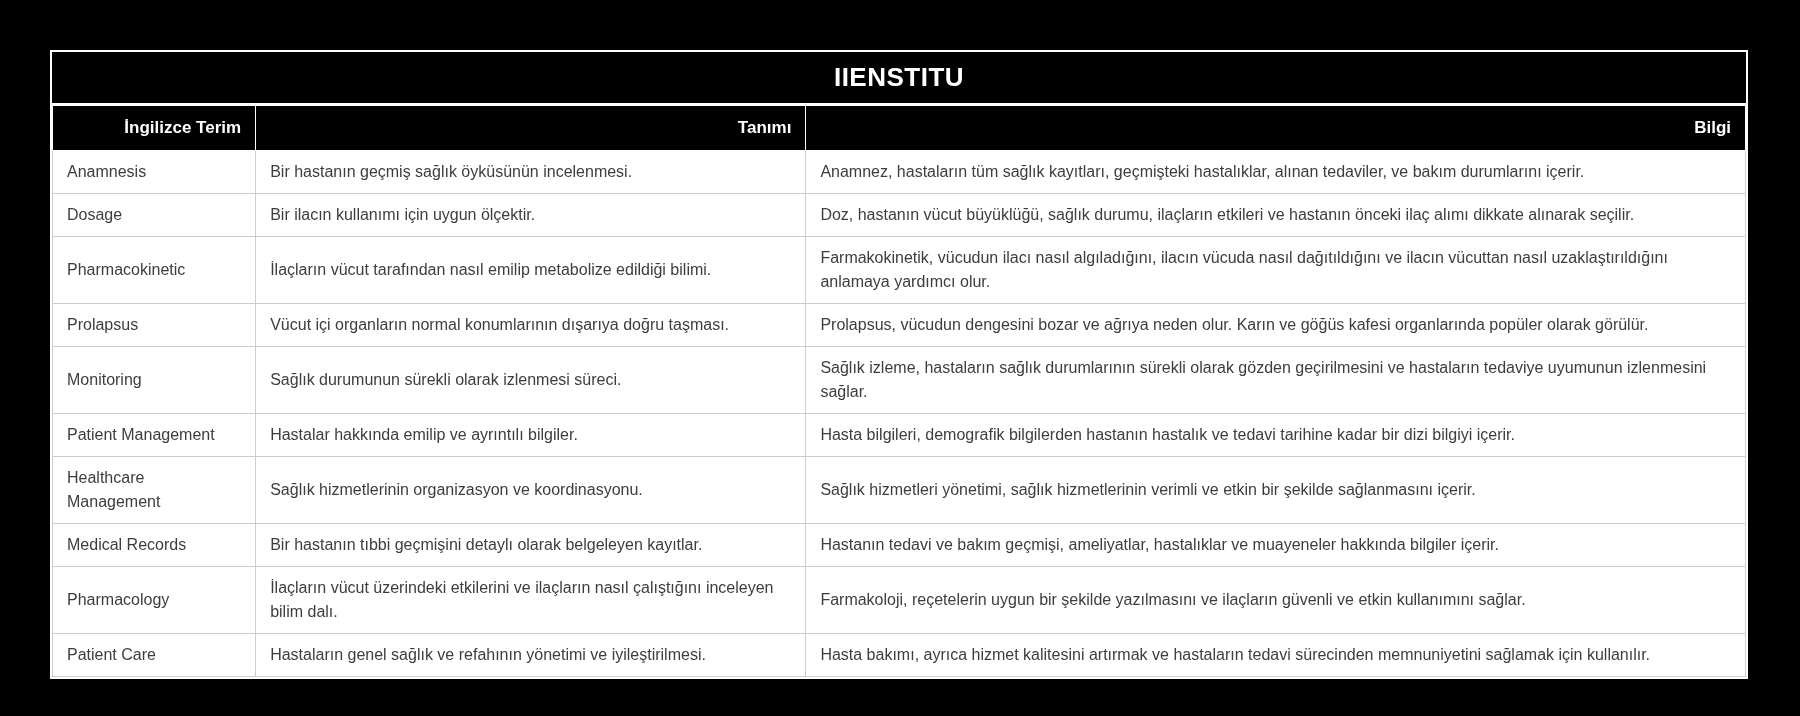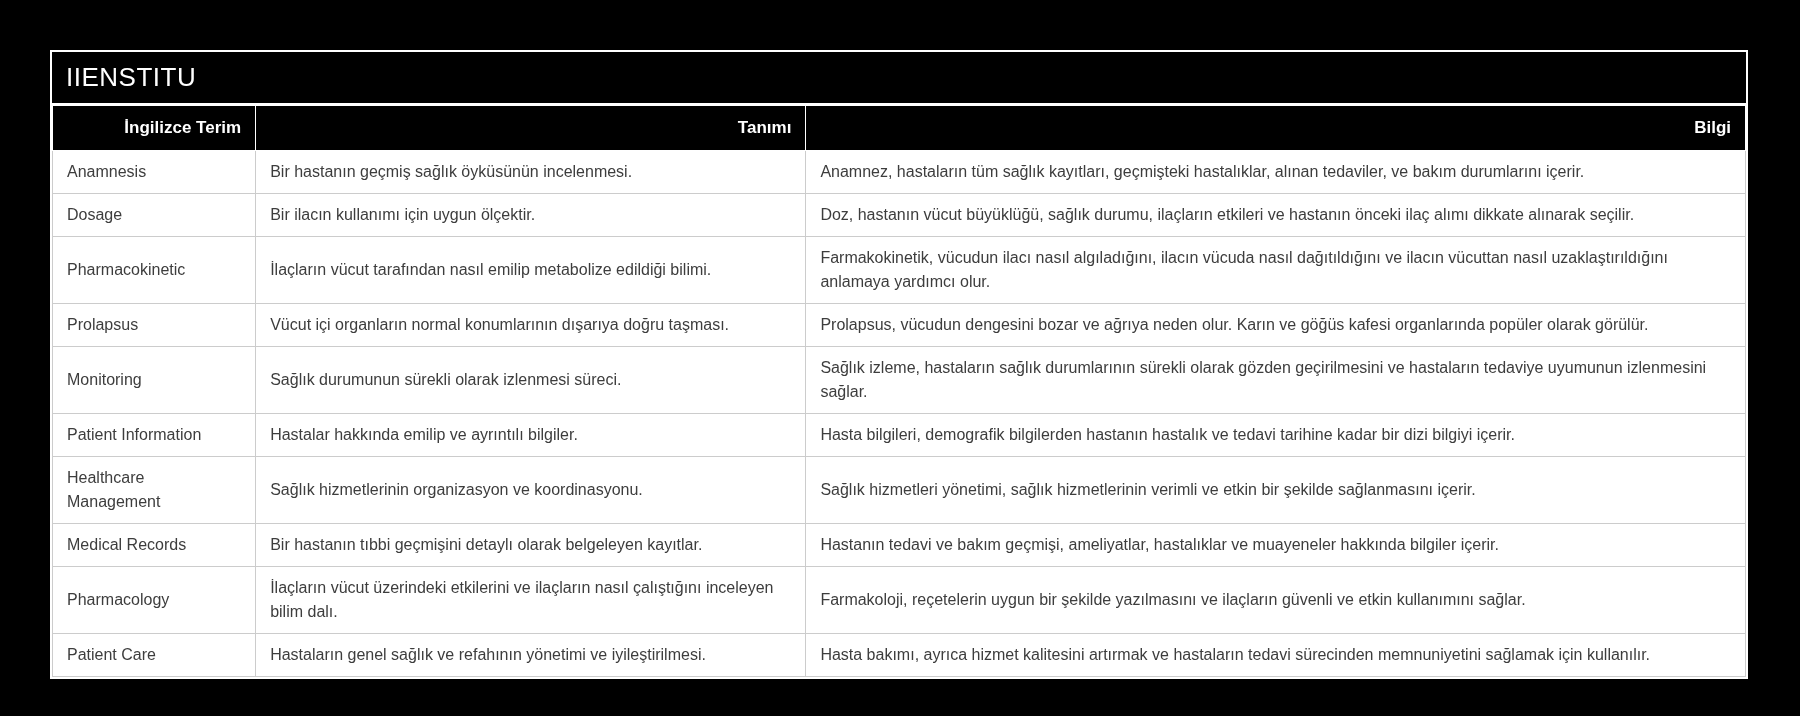--- a/index.html
+++ b/index.html
@@ -24,24 +24,25 @@
     left:50px;top:50px;
     width:1694px;
     border:2px solid var(--frame-border);
     background:var(--bg);
     box-sizing:content-box;
   }
   .titlebar{
     background:var(--header-bg);
     color:var(--header-text);
     font-size:26px;
-    font-weight:normal;
+    font-weight:bold;
     letter-spacing:0.5px;
     padding:10px 14px;
     border-bottom:2px solid var(--frame-border);
+    text-align:center;
   }
   table.glossary{
     width:100%;
     border-collapse:collapse;
     table-layout:fixed;
     background:var(--body-bg);
   }
   table.glossary col.c1{width:12%;}
   table.glossary col.c2{width:32.5%;}
   table.glossary col.c3{width:55.5%;}
@@ -105,21 +106,21 @@
           <td>Prolapsus</td>
           <td>Vücut içi organların normal konumlarının dışarıya doğru taşması.</td>
           <td>Prolapsus, vücudun dengesini bozar ve ağrıya neden olur. Karın ve göğüs kafesi organlarında popüler olarak görülür.</td>
         </tr>
         <tr>
           <td>Monitoring</td>
           <td>Sağlık durumunun sürekli olarak izlenmesi süreci.</td>
           <td>Sağlık izleme, hastaların sağlık durumlarının sürekli olarak gözden geçirilmesini ve hastaların tedaviye uyumunun izlenmesini sağlar.</td>
         </tr>
         <tr>
-          <td>Patient Information</td>
+          <td>Patient Management</td>
           <td>Hastalar hakkında emilip ve ayrıntılı bilgiler.</td>
           <td>Hasta bilgileri, demografik bilgilerden hastanın hastalık ve tedavi tarihine kadar bir dizi bilgiyi içerir.</td>
         </tr>
         <tr>
           <td>Healthcare Management</td>
           <td>Sağlık hizmetlerinin organizasyon ve koordinasyonu.</td>
           <td>Sağlık hizmetleri yönetimi, sağlık hizmetlerinin verimli ve etkin bir şekilde sağlanmasını içerir.</td>
         </tr>
         <tr>
           <td>Medical Records</td>

